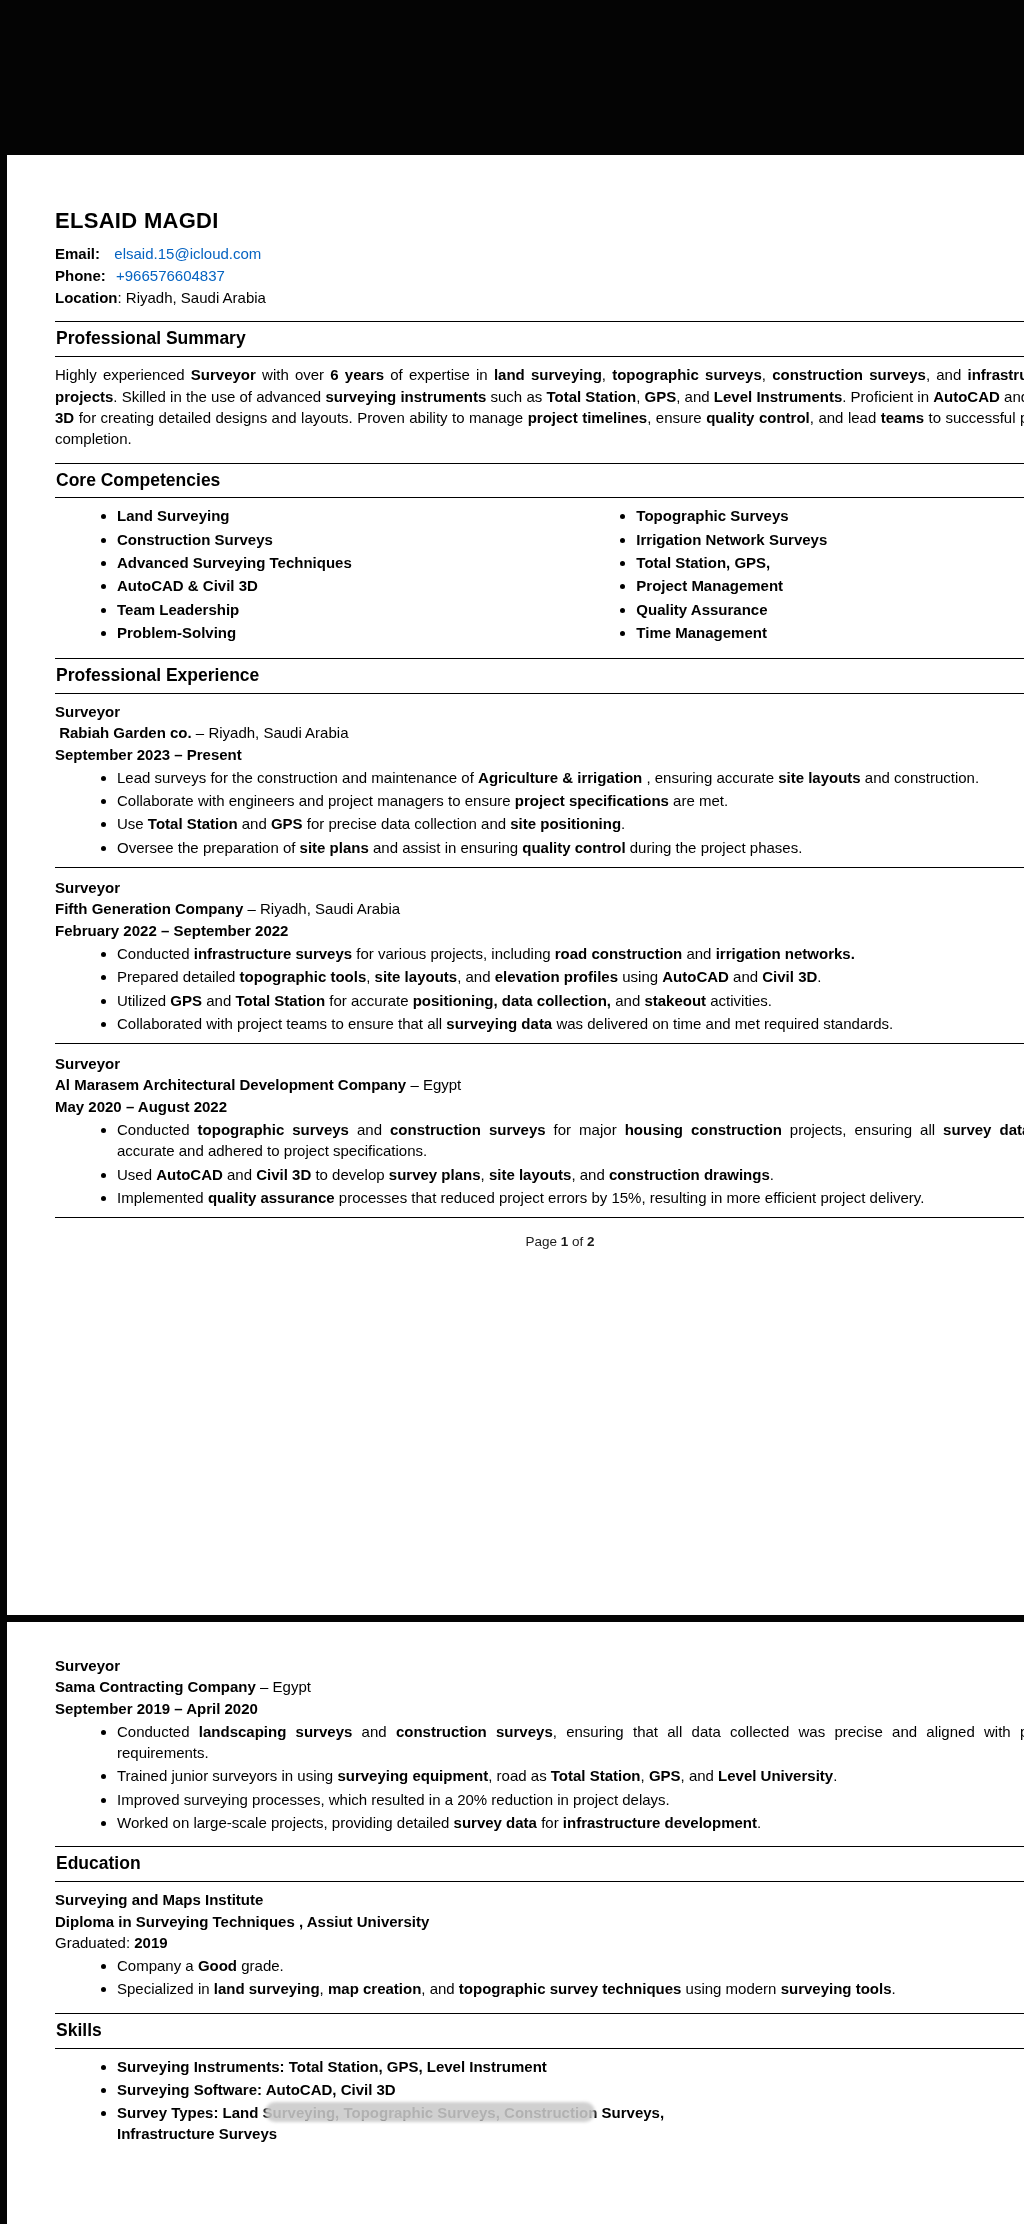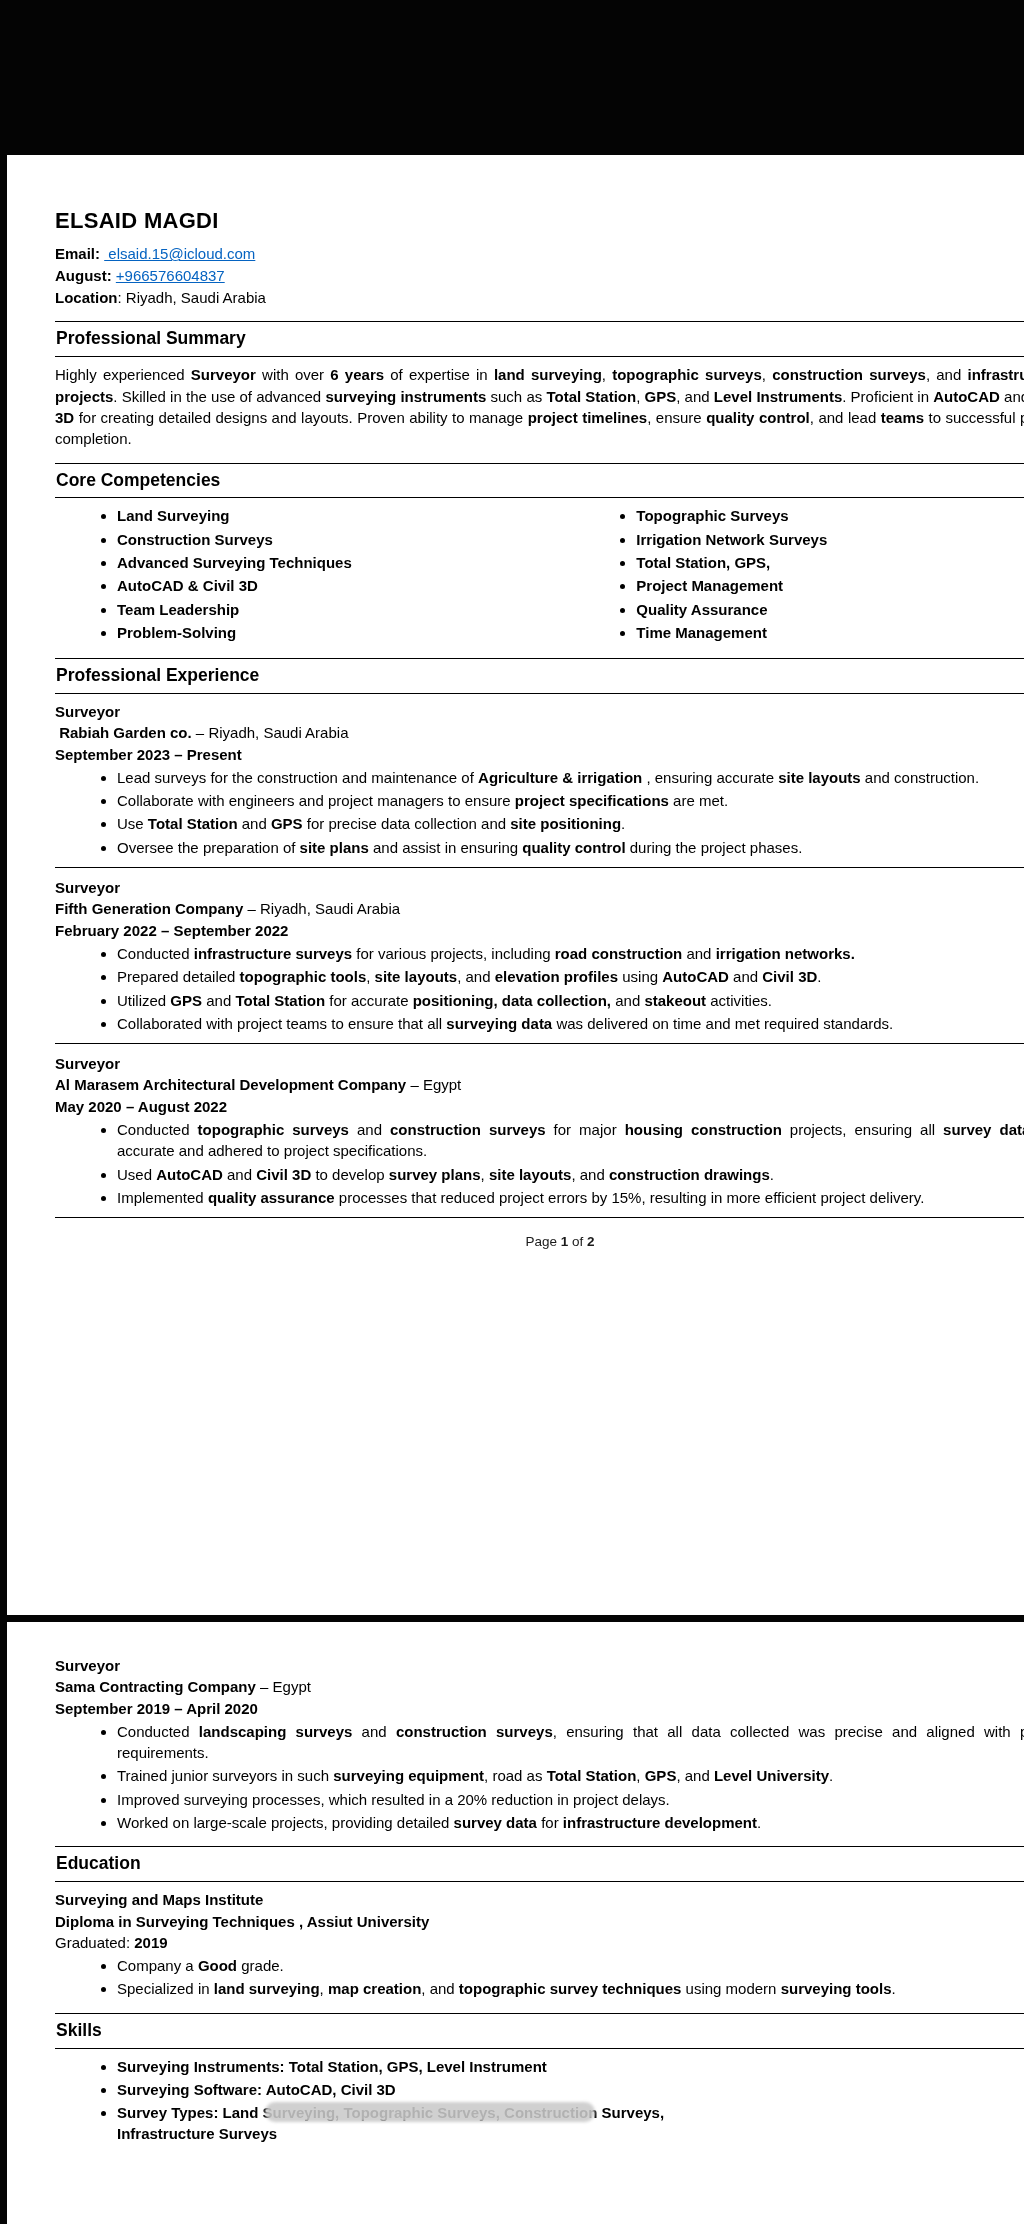--- a/index.html
+++ b/index.html
@@ -14,21 +14,21 @@
     background:var(--page,#ffffff); color:#000;
     font-size:15px; line-height:1.42;
     padding:0 50px 0 48px; overflow:hidden;
   }
   .page-1 { top:155px; height:1410px; padding-top:50px; }
   .page-2 { top:1622px; height:700px; padding-top:33px; }
 
   h1.name { font-size:22px; font-weight:bold; letter-spacing:0.3px; margin:0 0 7px; }
   .contact { margin:0; line-height:1.45; }
   .b { font-weight:bold; }
-  .link { color:var(--link,#0563C1); text-decoration:underline; cursor:pointer; }
+  .link { color:var(--link,#0563C1); cursor:pointer;margin-left:6px; }
 
   .section-heading {
     font-size:17.5px; font-weight:bold;
     border-top:1.7px solid #000; border-bottom:1.7px solid #000;
     padding:4px 1px 5px; margin:13px 0 7px;
   }
   .para { text-align:justify; margin:2px 0 4px; }
 
   .competencies { display:flex; margin:2px 0 6px; }
   .col-left  { width:52%; }
@@ -64,21 +64,21 @@
 </head>
 <body>
 
 <div class="viewer">
 
   <section class="page page-1">
 
     <header>
       <h1 class="name">ELSAID MAGDI</h1>
       <p class="contact"><span class="b">Email:</span><span> </span><span class="link">&nbsp;elsaid.15@icloud.com</span></p>
-      <p class="contact"><span class="b">August: </span><span class="link">+966576604837</span></p>
+      <p class="contact"><span class="b">Phone: </span><span class="link">+966576604837</span></p>
       <p class="contact"><span class="b">Location</span><span>: Riyadh, Saudi Arabia</span></p>
     </header>
 
     <h2 class="section-heading">Professional Summary</h2>
     <p class="para"><span>Highly experienced </span><span class="b">Surveyor</span><span> with over </span><span class="b">6 years</span><span> of expertise in </span><span class="b">land surveying</span><span>, </span><span class="b">topographic surveys</span><span>, </span><span class="b">construction surveys</span><span>, and </span><span class="b">infrastructure projects</span><span>. Skilled in the use of advanced </span><span class="b">surveying instruments</span><span> such as </span><span class="b">Total Station</span><span>, </span><span class="b">GPS</span><span>, and </span><span class="b">Level Instruments</span><span>. Proficient in </span><span class="b">AutoCAD</span><span> and </span><span class="b">Civil 3D</span><span> for creating detailed designs and layouts. Proven ability to manage </span><span class="b">project timelines</span><span>, ensure </span><span class="b">quality control</span><span>, and lead </span><span class="b">teams</span><span> to successful project completion.</span></p>
 
     <h2 class="section-heading">Core Competencies</h2>
     <div class="competencies">
       <ul class="bullets bold-list col-left">
           <li>Land Surveying</li>
@@ -145,21 +145,21 @@
   </section>
 
   <section class="page page-2">
 
     <article class="job">
       <p class="job-title">Surveyor</p>
       <p class="job-company"><span class="b">Sama Contracting Company</span><span> – Egypt</span></p>
       <p class="job-dates">September 2019 – April 2020</p>
       <ul class="bullets">
           <li><span>Conducted </span><span class="b">landscaping surveys</span><span> and </span><span class="b">construction surveys</span><span>, ensuring that all data collected was precise and aligned with project requirements.</span></li>
-          <li><span>Trained junior surveyors in such </span><span class="b">surveying equipment</span><span>, road as </span><span class="b">Total Station</span><span>, </span><span class="b">GPS</span><span>, and </span><span class="b">Level University</span><span>.</span></li>
+          <li><span>Trained junior surveyors in using </span><span class="b">surveying equipment</span><span>, road as </span><span class="b">Total Station</span><span>, </span><span class="b">GPS</span><span>, and </span><span class="b">Level University</span><span>.</span></li>
           <li><span>Improved surveying processes, which resulted in a 20% reduction in project delays.</span></li>
           <li><span>Worked on large-scale projects, providing detailed </span><span class="b">survey data</span><span> for </span><span class="b">infrastructure development</span><span>.</span></li>
         </ul>
     </article>
 
     <h2 class="section-heading">Education</h2>
     <div>
       <p class="edu-line bold-line">Surveying and Maps Institute</p>
       <p class="edu-line bold-line">Diploma in Surveying Techniques , Assiut University</p>
       <p class="edu-line"><span>Graduated: </span><span class="b">2019</span></p>

